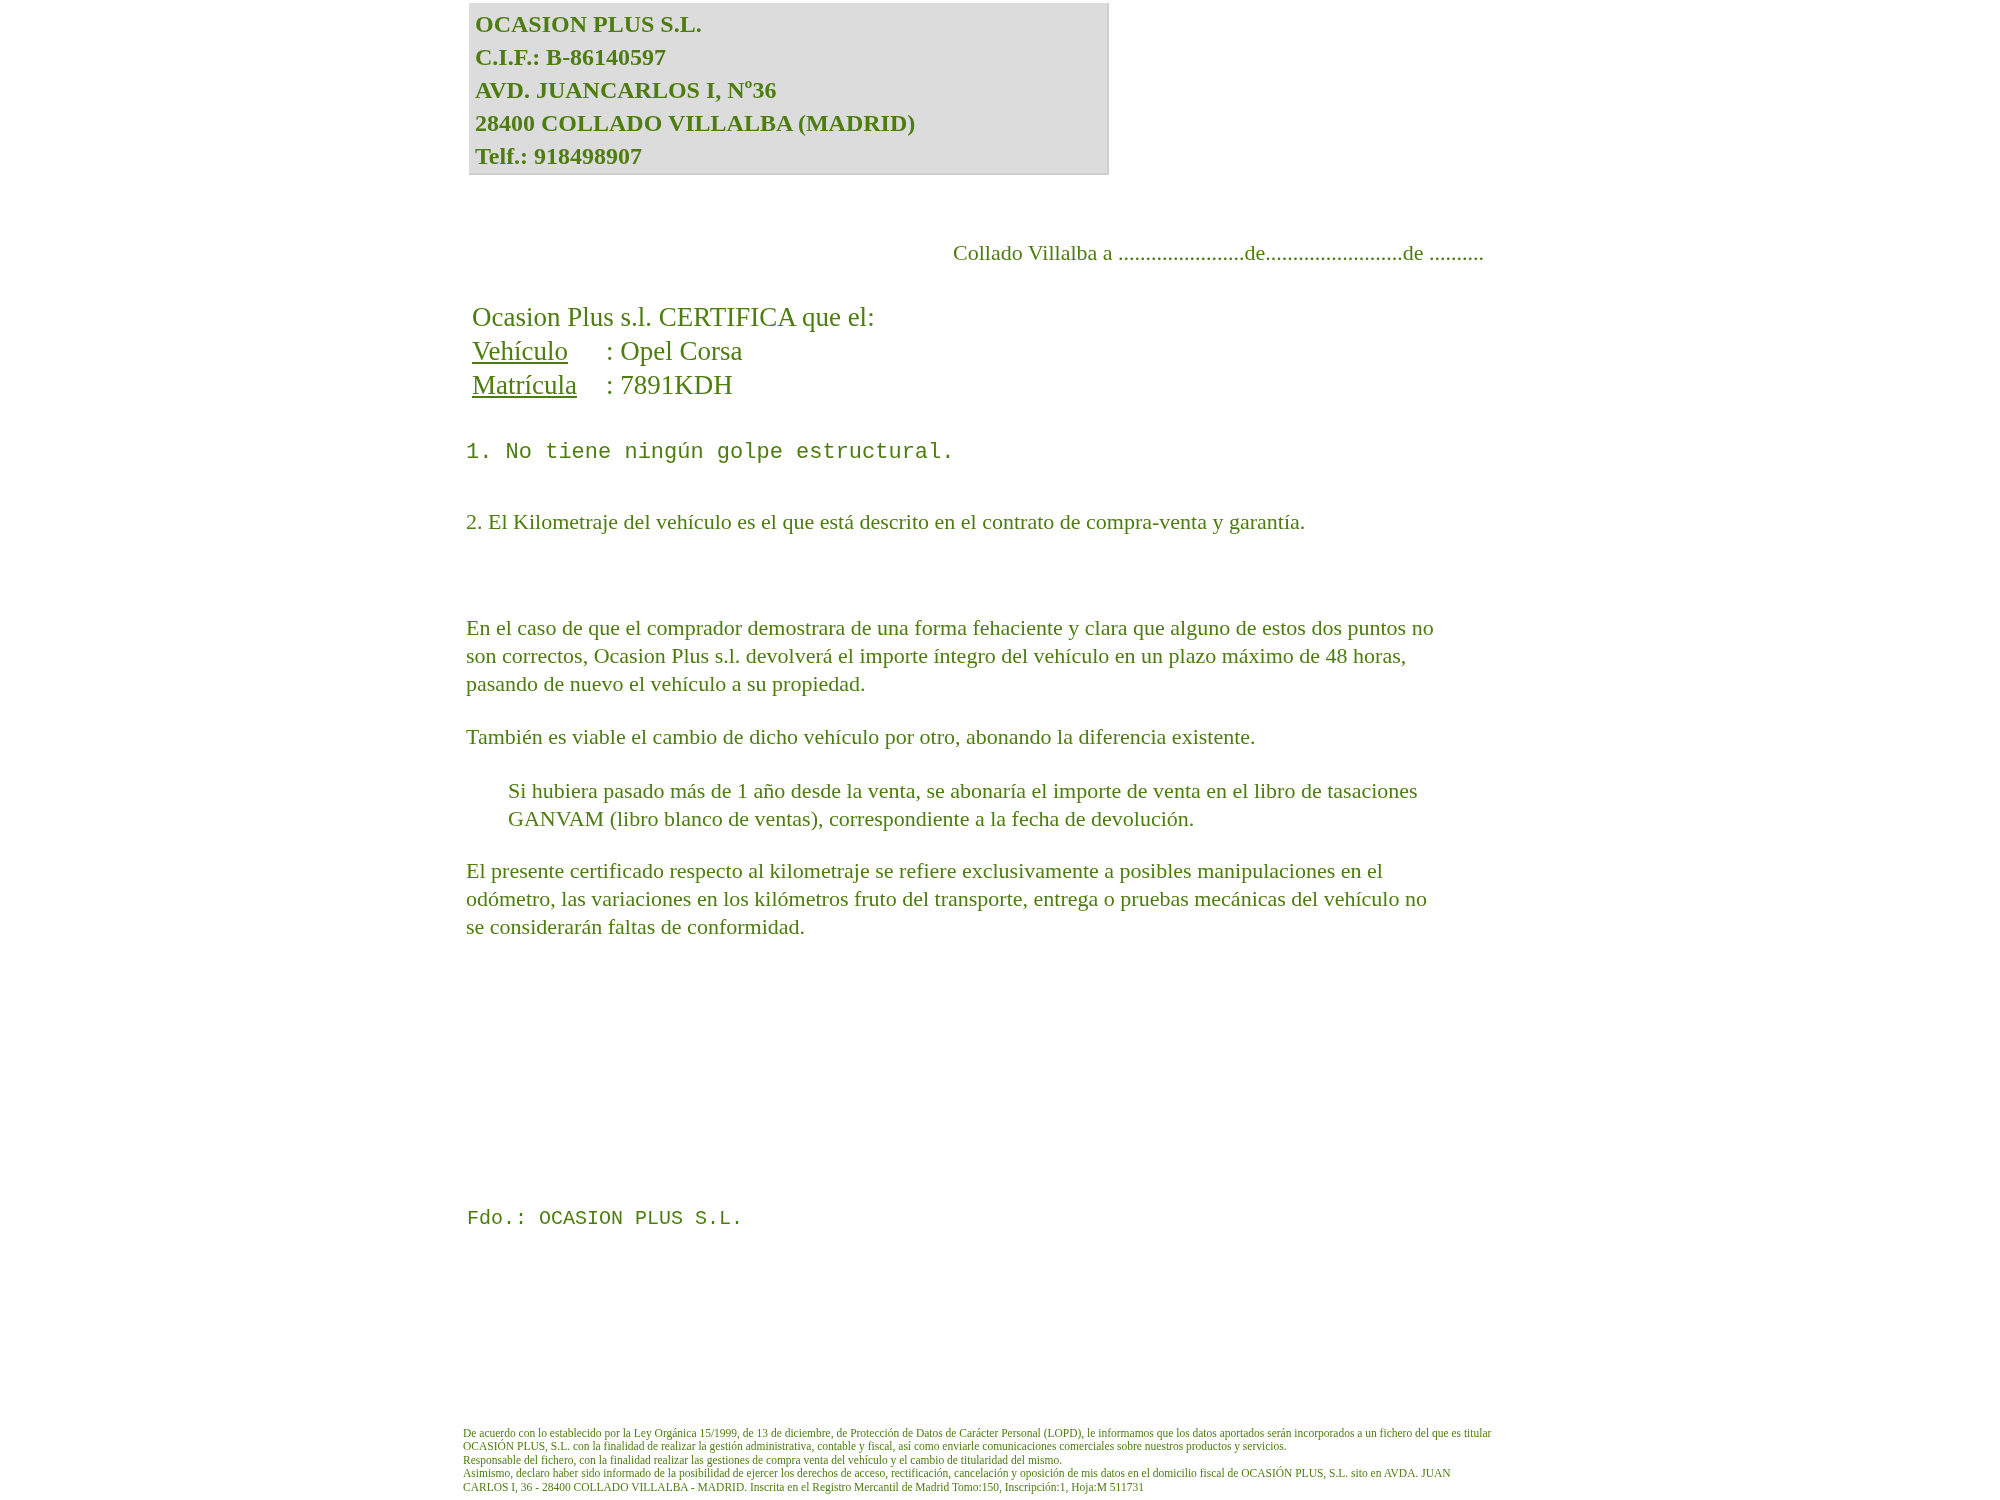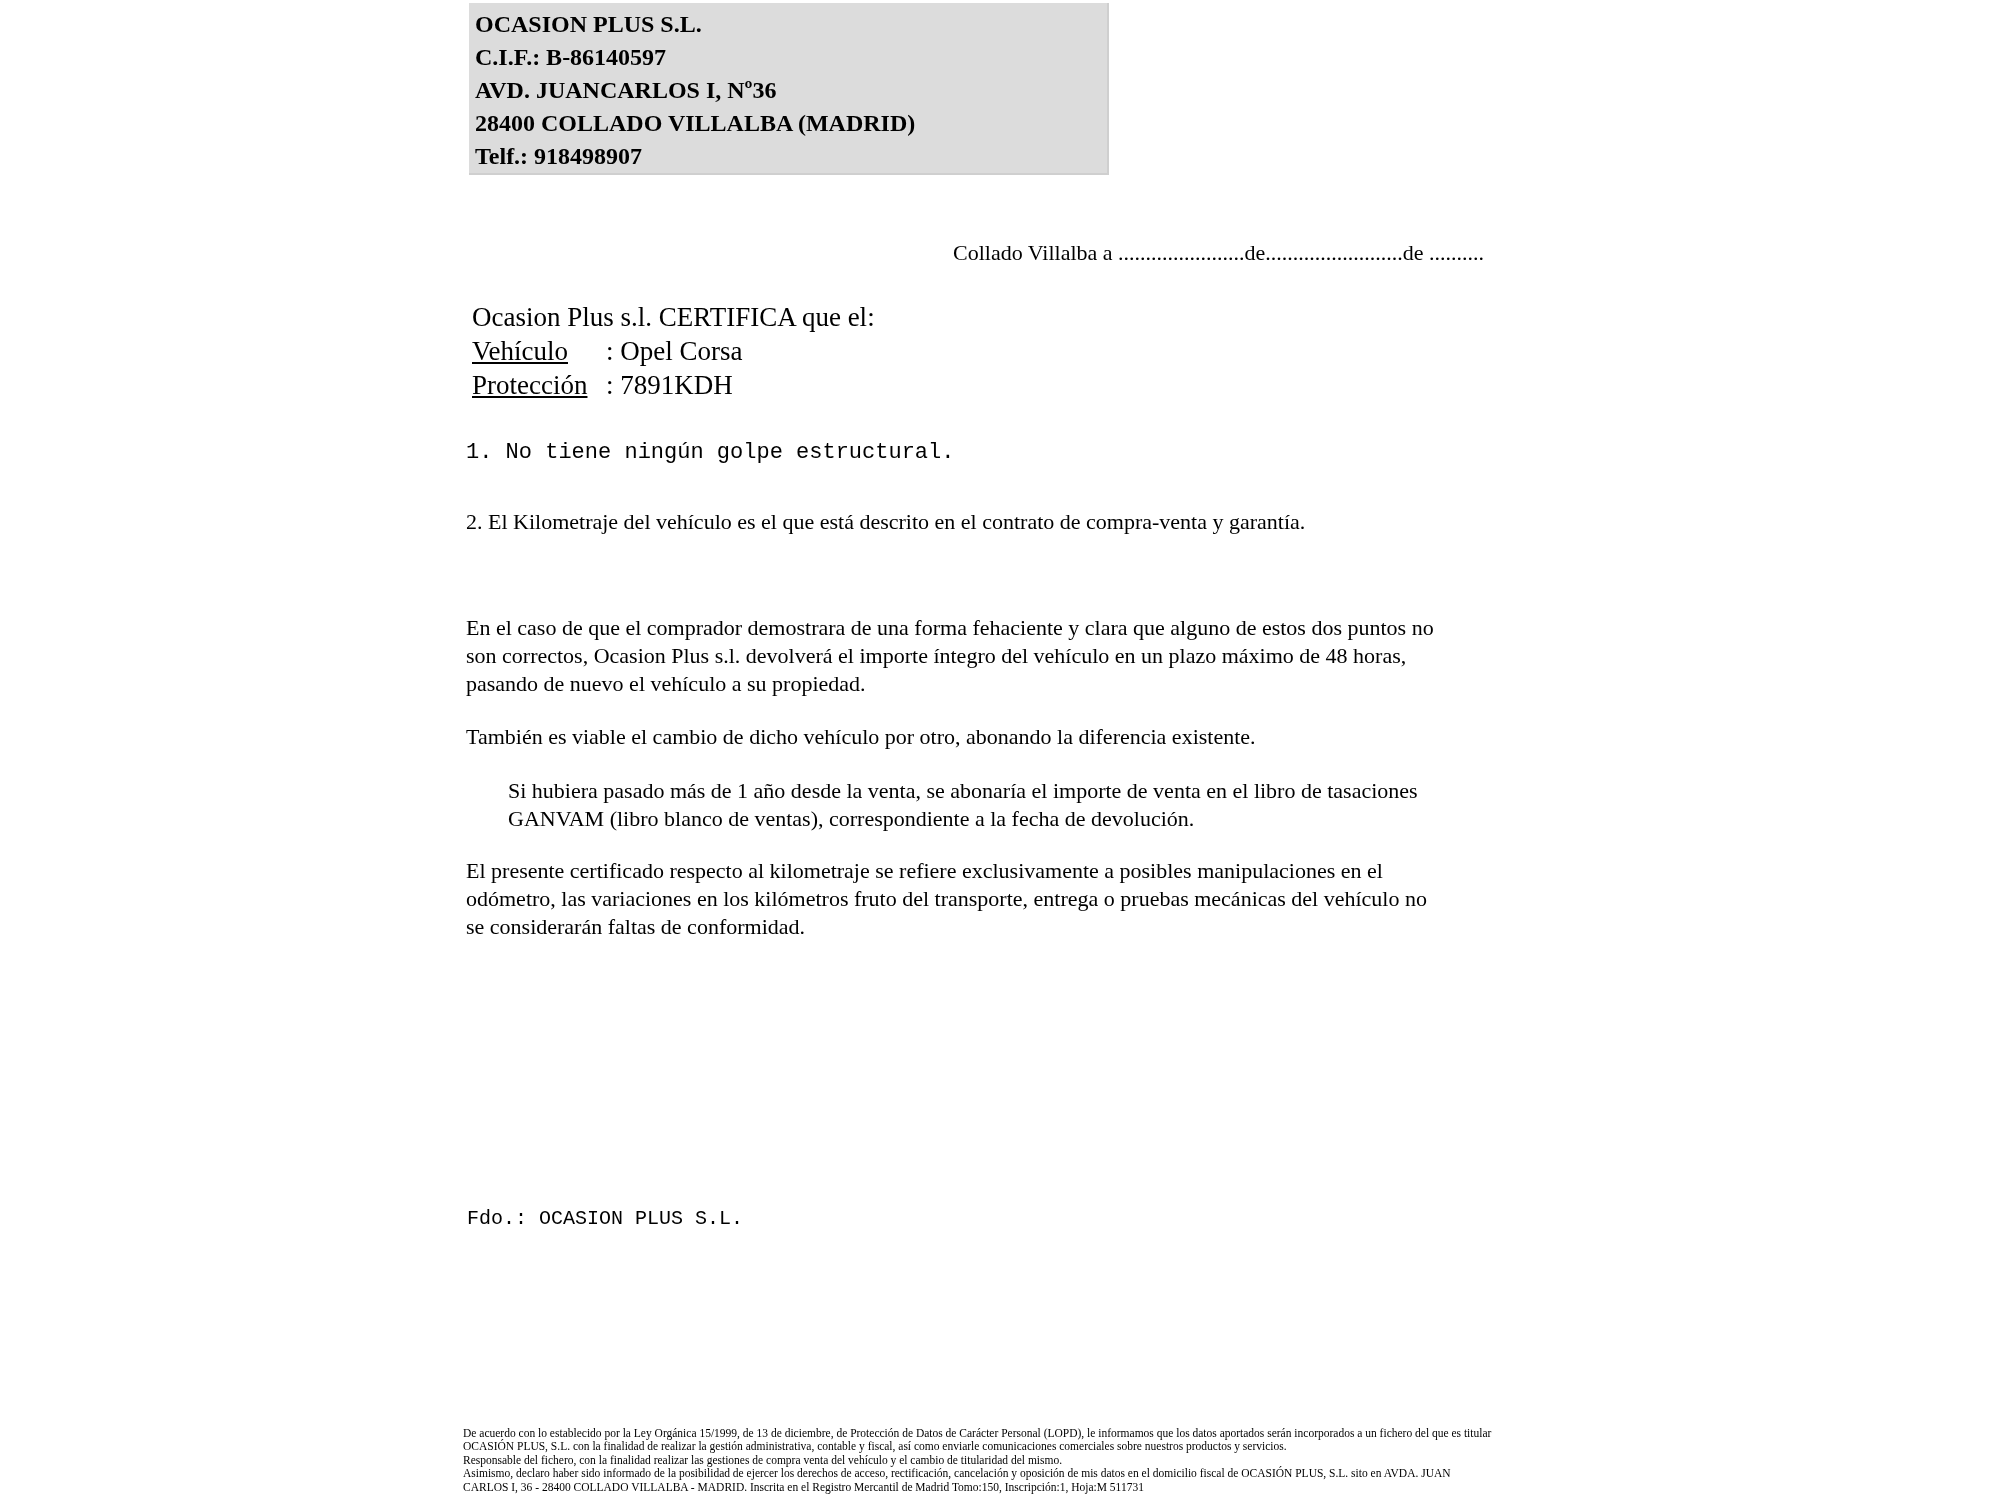--- a/index.html
+++ b/index.html
@@ -1,21 +1,21 @@
 <!DOCTYPE html>
 <html><head>
 <meta charset="utf-8">
 <style>
   html, body { margin: 0; padding: 0; background: #ffffff; }
   #page {
     position: relative;
     width: 2000px;
     height: 1500px;
     background: #ffffff;
-    color: #000000;
+    color: #4d7c0f;
     font-family: "Liberation Serif", "DejaVu Serif", serif;
     overflow: hidden;
   }
   .abs { position: absolute; }
 
   
   #header-box {
     left: 469px; top: 3px;
     width: 640px; height: 172px;
     background: #dcdcdc;
@@ -88,21 +88,21 @@
   </div>
 
   <div id="date-line" class="abs">Collado Villalba a .......................de.........................de ..........</div>
 
   <div id="cert-block" class="abs">
     <div class="cert-line">Ocasion Plus s.l. CERTIFICA que el:</div>
     <div class="cert-line">
       <span class="field-label"><span class="u">Vehículo</span></span><span class="field-value">: Opel Corsa</span>
     </div>
     <div class="cert-line">
-      <span class="field-label"><span class="u">Protección</span></span><span class="field-value">: 7891KDH</span>
+      <span class="field-label"><span class="u">Matrícula</span></span><span class="field-value">: 7891KDH</span>
     </div>
   </div>
 
   <div id="statement-1" class="abs statement">1. No tiene ningún golpe estructural.</div>
   <div id="statement-2" class="abs statement">2. El Kilometraje del vehículo es el que está descrito en el contrato de compra-venta y garantía.</div>
 
   <div id="para-1" class="abs para">
     <div class="pline">En el caso de que el comprador demostrara de una forma fehaciente y clara que alguno de estos dos puntos no</div>
     <div class="pline">son correctos, Ocasion Plus s.l. devolverá el importe íntegro del vehículo en un plazo máximo de 48 horas,</div>
     <div class="pline">pasando de nuevo el vehículo a su propiedad.</div>

